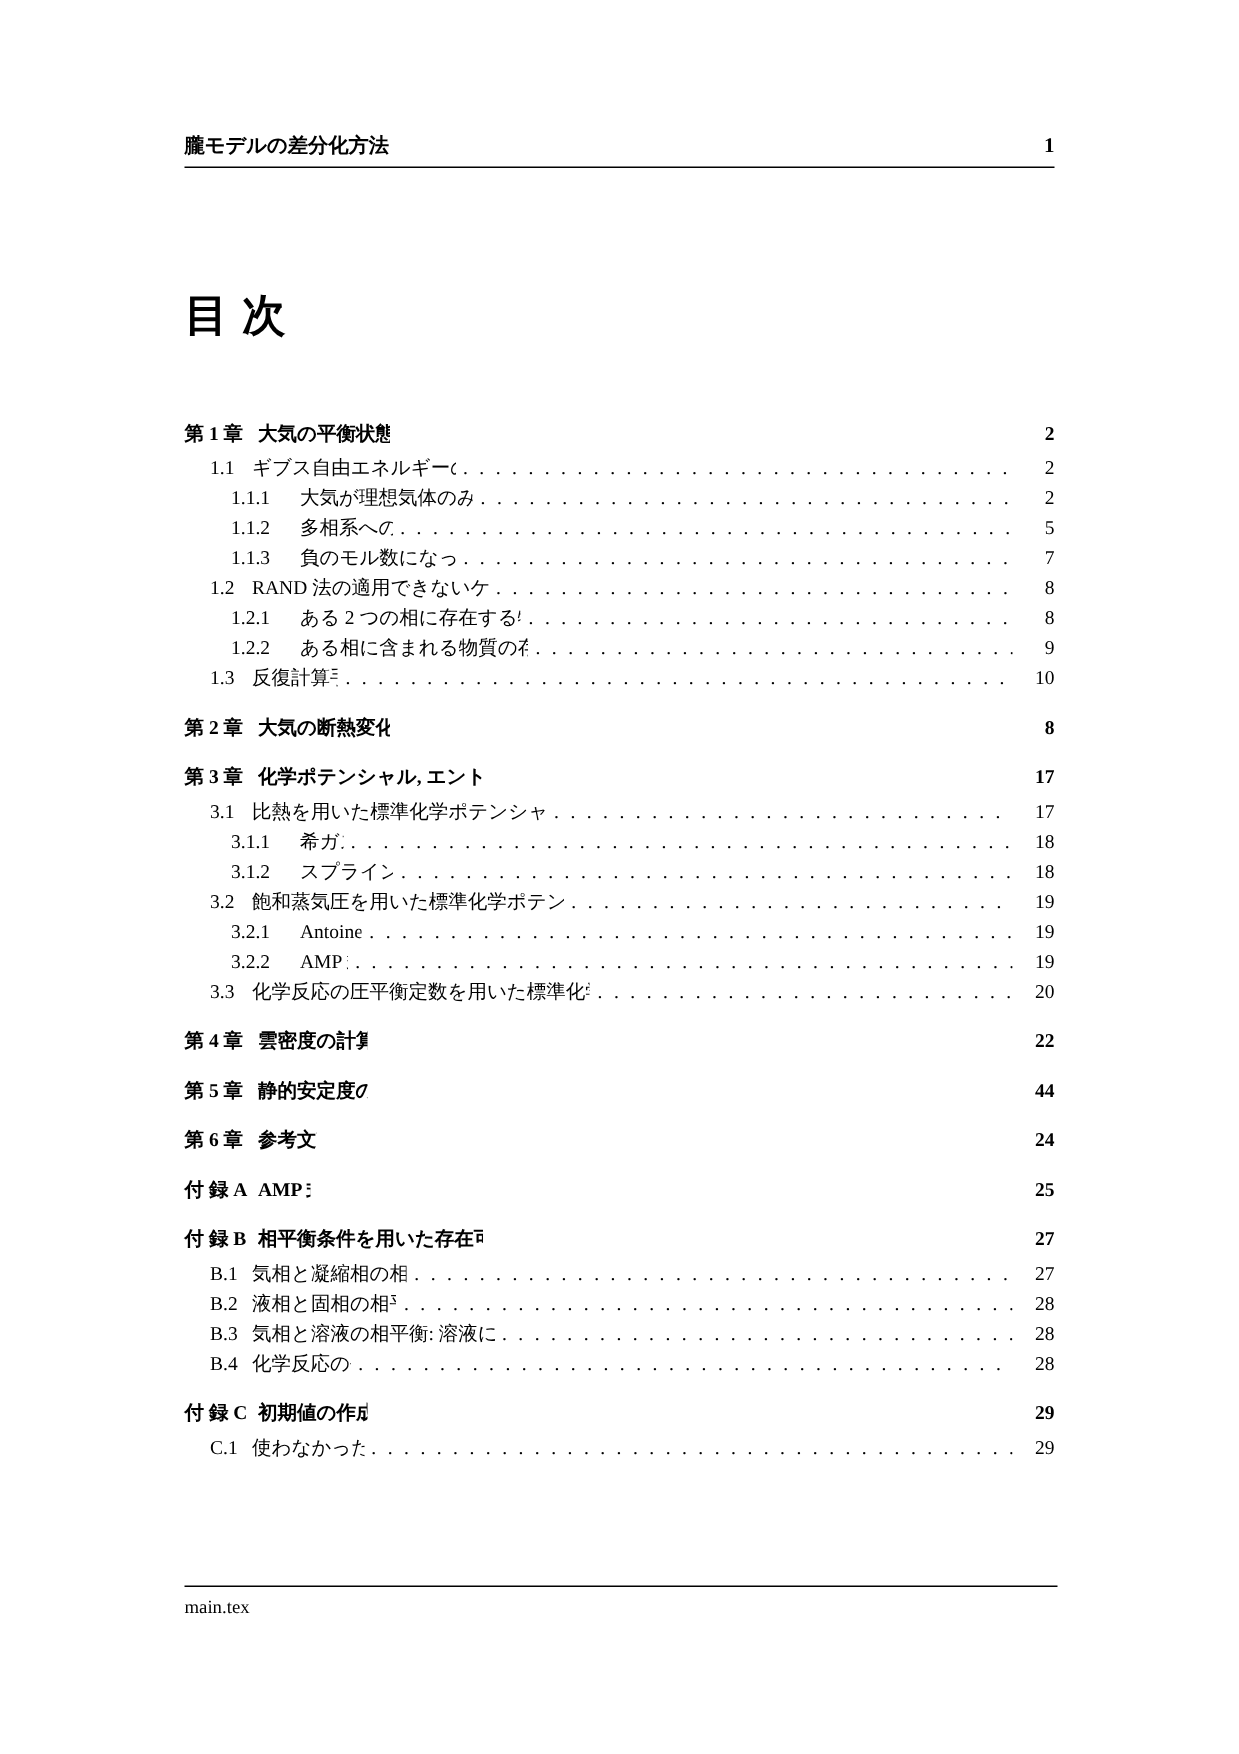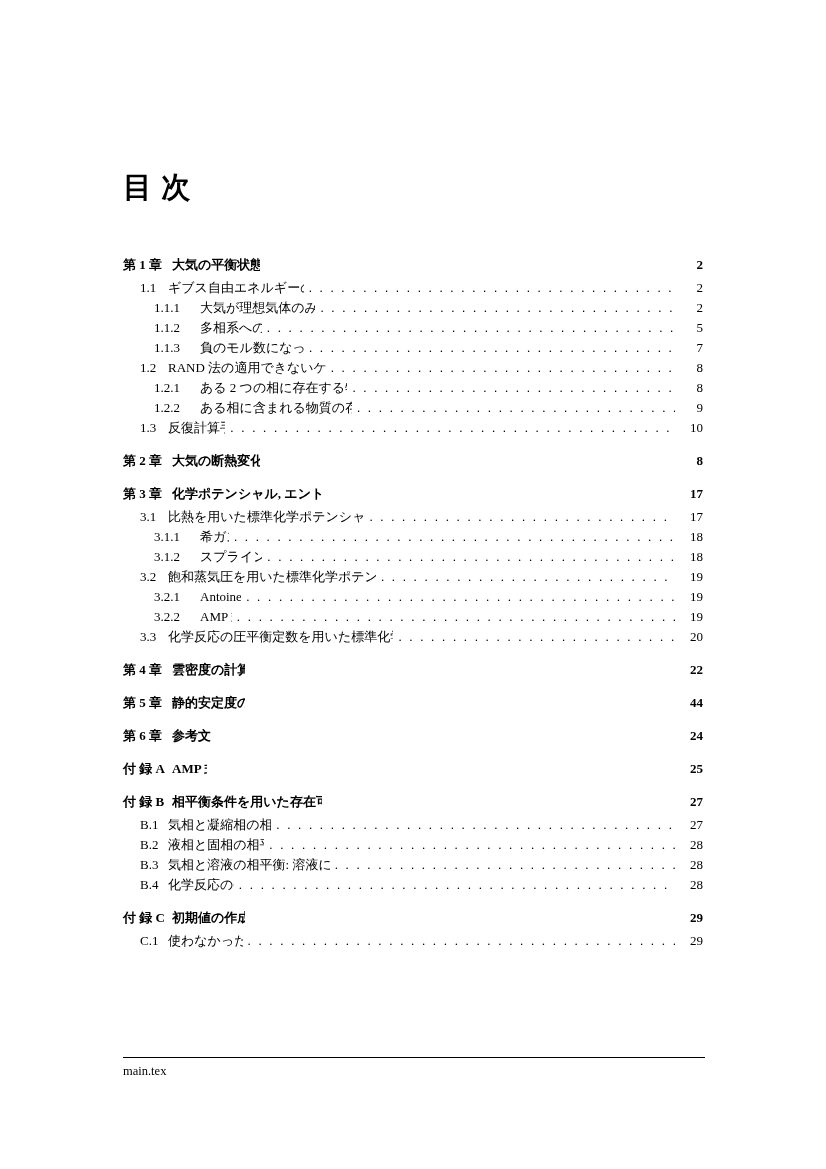--- a/index.html
+++ b/index.html
@@ -94,20 +94,24 @@
     align-items: flex-start;
     font-size: 12.5px;
     line-height: 15px;
   }
 </style>
 </head>
 <body>
 
 <div class="page">
 
+  <div class="running-header">
+    <span class="hdr-title">朧モデルの差分化方法</span>
+    <span class="hdr-page">1</span>
+  </div>
 
   <div class="toc-title">目 次</div>
 
   <div class="toc-list">
       <div class="toc-row chapter">
     <span class="entry-label">第 1 章</span>
     <span class="entry-title">大気の平衡状態の記述</span>
     <span class="leader"></span>
     <span class="entry-page">2</span>
   </div>

